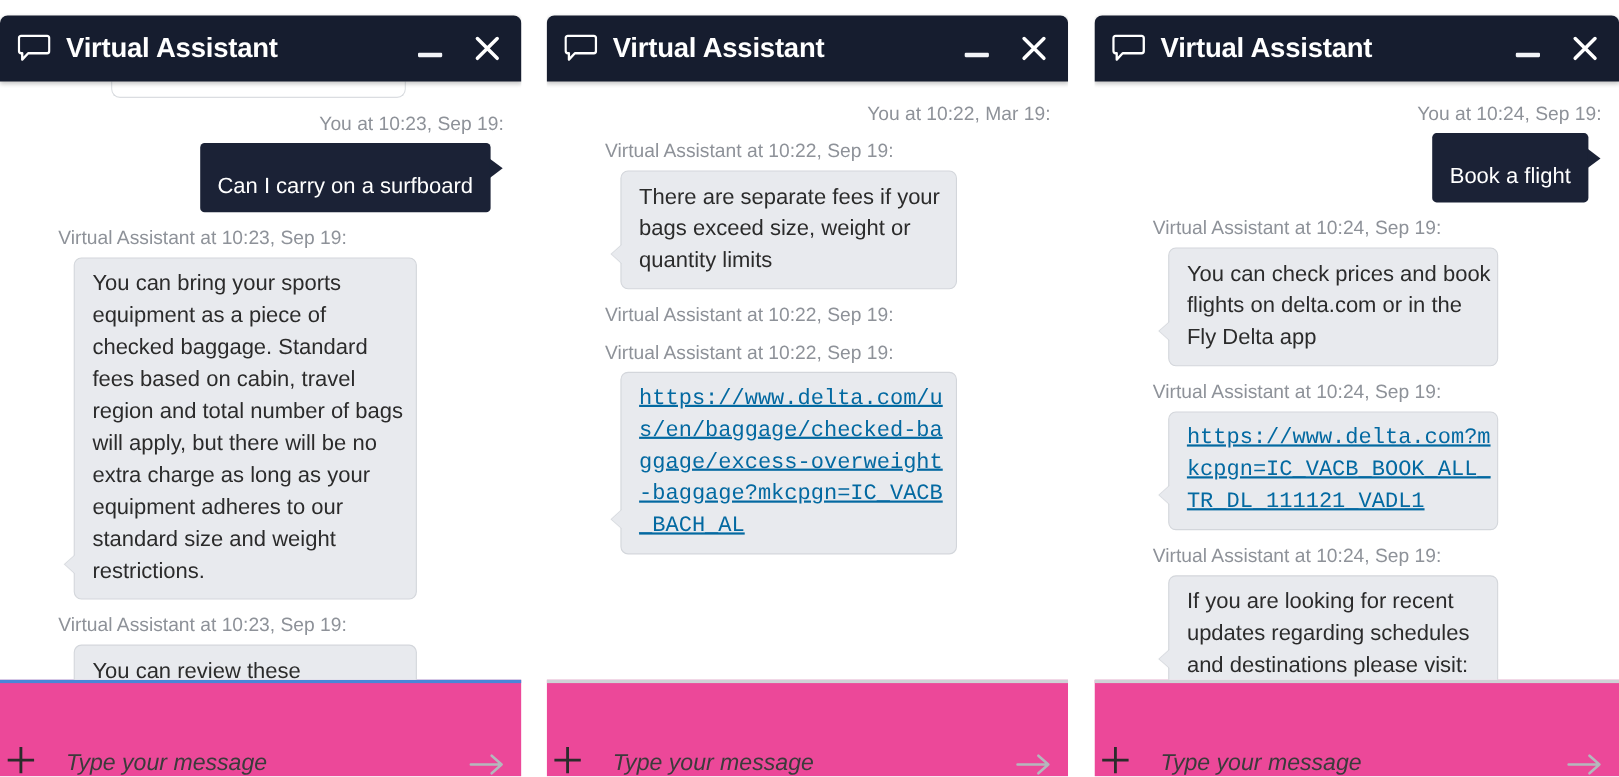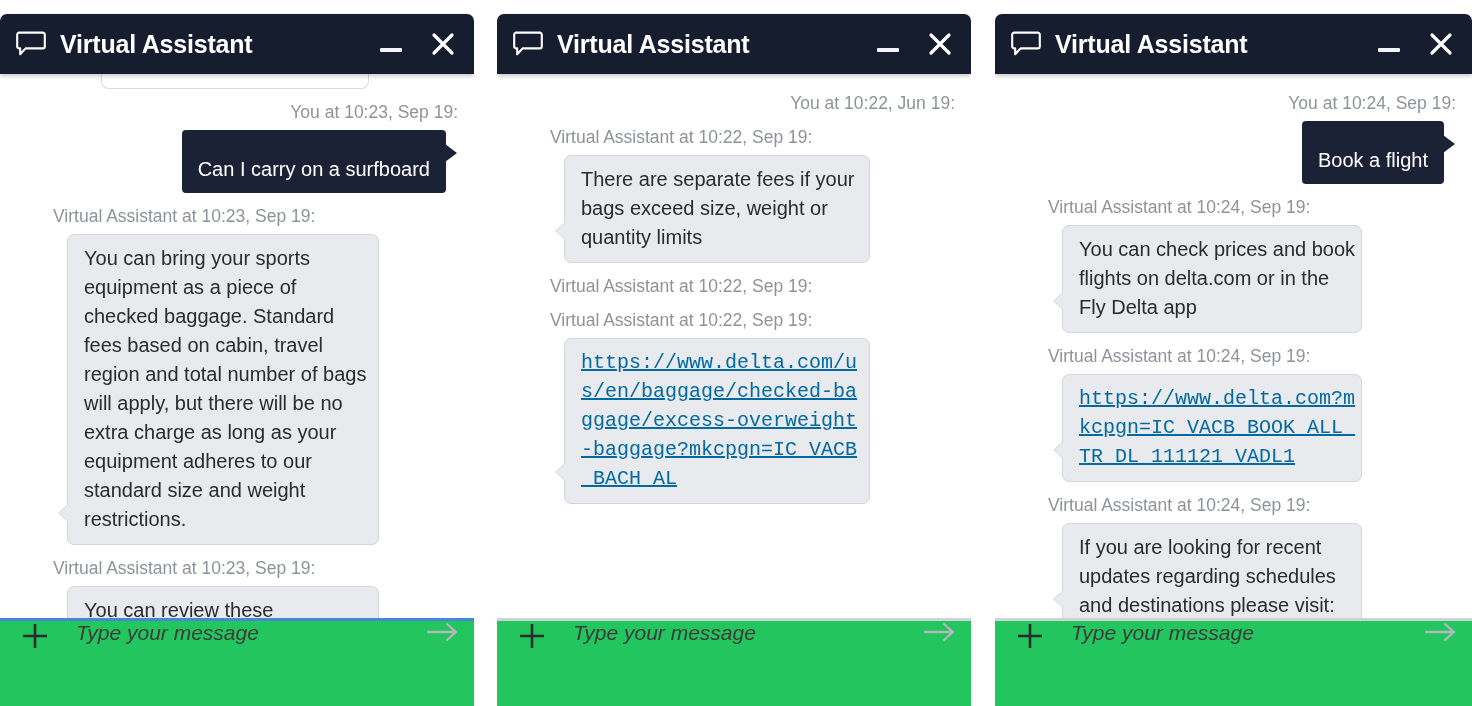--- a/index.html
+++ b/index.html
@@ -168,24 +168,24 @@
   .w-wide { width: 312px; }
   .w-mid  { width: 306px; }
   .w-nar  { width: 300px; }
 
   
   .inputbar {
     flex: 0 0 auto;
     height: 88px;
     border-top: 3px solid #cfd2d6;
     display: flex;
-    align-items: flex-start;
-    padding: 0 14px 0 20px;
-    box-sizing: border-box;
-    background: #22c55e;
+    align-items: flex-end;
+    padding: 0 14px 0 4px;
+    box-sizing: border-box;
+    background: #ec4899;
   }
   .inputbar.focused { border-top: 3px solid #4a86d8; }
   .plus-icon { width: 30px; height: 30px; flex: 0 0 auto; display:block; }
   .input-placeholder {
     flex: 1 1 auto;
     color: #3b3b3b;
     font-size: 21px;
     font-style: italic;
     padding-left: 26px;
     white-space: nowrap;
@@ -260,21 +260,21 @@
       <div class="win-gap"></div>
       <div class="win-btn">
         <svg class="close-x" width="26" height="26" viewBox="0 0 26 26">
           <path d="M4 4 L22 22 M22 4 L4 22" stroke="#ffffff" stroke-width="3.2" stroke-linecap="round"></path>
         </svg>
       </div>
     </div>
 
     <div class="msgarea">
       <div class="msgstack" style="top:6px;">
-        <div class="meta right">You at 10:22, Jun 19:</div>
+        <div class="meta right">You at 10:22, Mar 19:</div>
 
         <div class="meta">Virtual Assistant at 10:22, Sep 19:</div>
         <div class="row left">
           <div class="bubble-bot w-mid">There are separate fees if your bags exceed size, weight or quantity limits</div>
         </div>
 
         <div class="meta">Virtual Assistant at 10:22, Sep 19:</div>
 
         <div class="meta">Virtual Assistant at 10:22, Sep 19:</div>
         <div class="row left">

